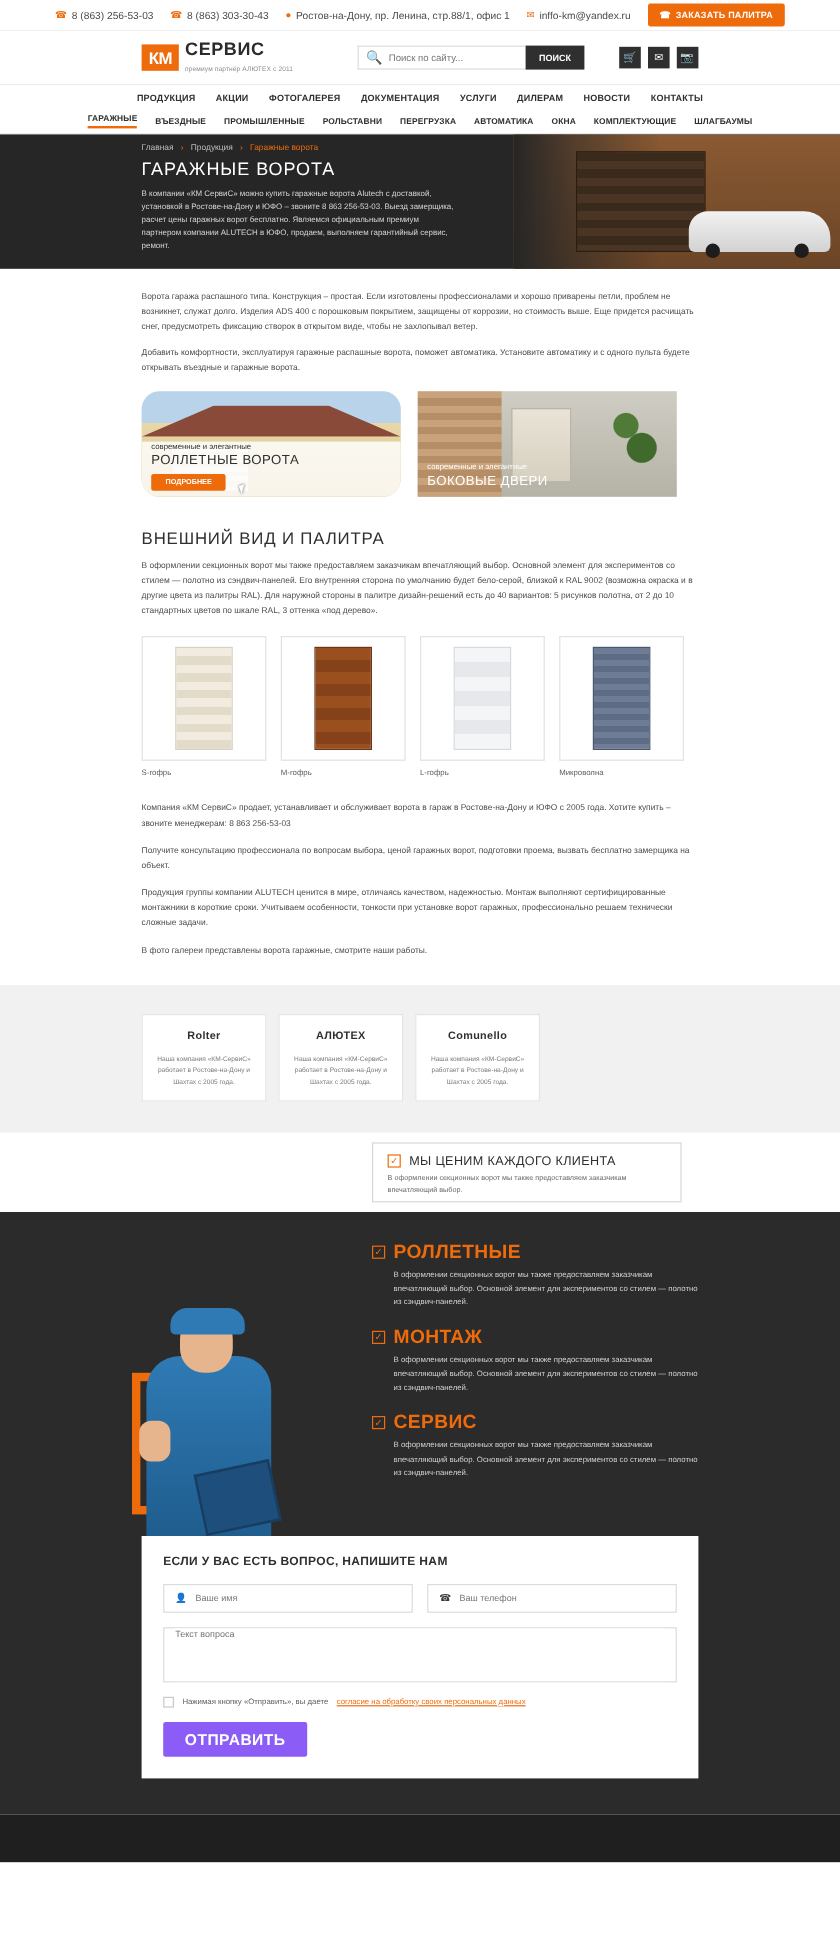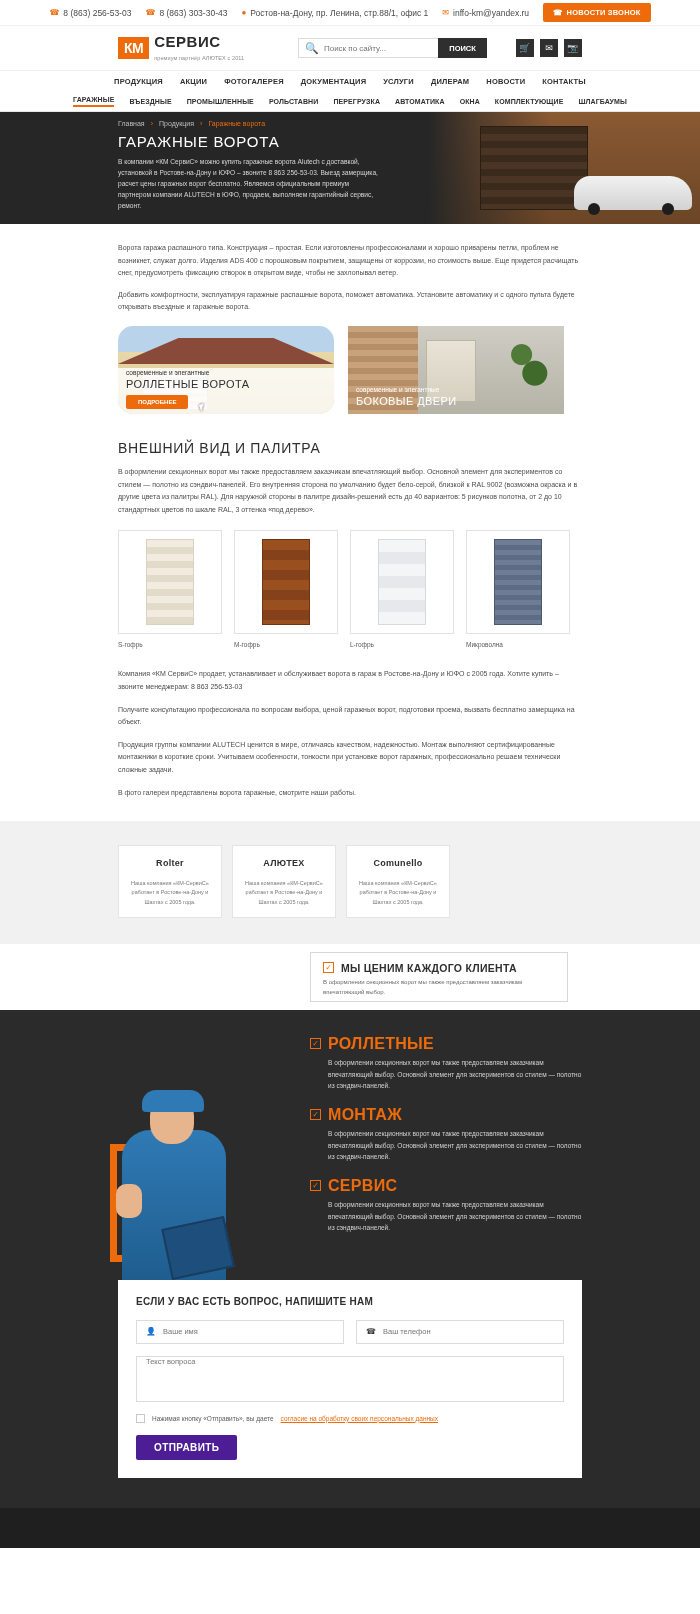--- a/index.html
+++ b/index.html
@@ -229,21 +229,21 @@
   }
   .brand .bn { font-size: 9px; font-weight: bold; color: #2f2f2f; letter-spacing: .3px; }
   .brand .btxt { font-size: 5.5px; color: #7a7a7a; line-height: 1.7; margin-top: 11px; }
 
   
   .client-band { position: relative; height: 66px; background: #fff; }
   .client-box {
     position: absolute; left: 310px; top: 8px; width: 258px; height: 50px;
     border: 1px solid #d8d8d8; background: #fff; padding: 9px 12px;
   }
-  .client-box .t { font-size: 10.5px; font-weight: bold; color: #2f2f2f; letter-spacing: .3px; }
+  .client-box .t { font-size: 10.5px; font-weight: normal; color: #2f2f2f; letter-spacing: .3px; }
   .client-box .d { font-size: 6px; color: #6a6a6a; line-height: 1.6; margin-top: 4px; }
   .chk {
     width: 11px; height: 11px; border: 1px solid #ee6b0b; color: #ee6b0b;
     font-size: 8px; display: inline-flex; align-items: center; justify-content: center;
     margin-right: 7px; flex: 0 0 auto;
   }
   .row-flex { display: flex; align-items: flex-start; }
 
   
   .dark { position: relative; background: #2b2b2b; padding: 26px 118px 30px 310px; }
@@ -302,21 +302,21 @@
     margin-top: 12px; border: 1px solid #dcdcdc; height: 46px; padding: 0 9px;
   }
   .ta textarea {
     width: 100%; height: 100%; border: none; outline: none; resize: none;
     font-size: 7.5px; color: #8f8f8f; font-family: "Liberation Sans", sans-serif;
   }
   .consent { display: flex; align-items: center; gap: 7px; margin-top: 12px; font-size: 6.5px; color: #5d5d5d; }
   .consent .box { width: 9px; height: 9px; border: 1px solid #c9c9c9; }
   .consent a { color: #ee6b0b; text-decoration: underline; }
   .submit {
-    margin-top: 12px; background: #4c1d95; color: #fff; font-size: 10px; font-weight: bold;
+    margin-top: 12px; background: #8b5cf6; color: #fff; font-size: 13px; font-weight: bold;
     padding: 7px 18px; display: inline-block; border-radius: 2px; letter-spacing: .4px;
   }
 
   
   .footer { background: #1f1f1f; padding: 22px 118px 18px; display: flex; gap: 20px; }
 </style>
 </head>
 <body>
 
 <div class="page">
@@ -333,21 +333,21 @@
     <span class="item">
       <span class="ic">●</span>
       <span>Ростов-на-Дону, пр. Ленина, стр.88/1, офис 1</span>
     </span>
     <span class="item">
       <span class="ic">✉</span>
       <span>inffo-km@yandex.ru</span>
     </span>
     <span class="callback-btn">
       <span>☎</span>
-      <span>НОВОСТИ ЗВОНОК</span>
+      <span>ЗАКАЗАТЬ ПАЛИТРА</span>
     </span>
   </div>
 
   <div class="header">
     <div class="logo">
       <span class="logo-mark">КМ</span>
       <span class="logo-text">
         <span class="lt1">СЕРВИС</span><br>
         <span class="lt2">премиум партнёр АЛЮТЕХ с 2011</span>
       </span>

